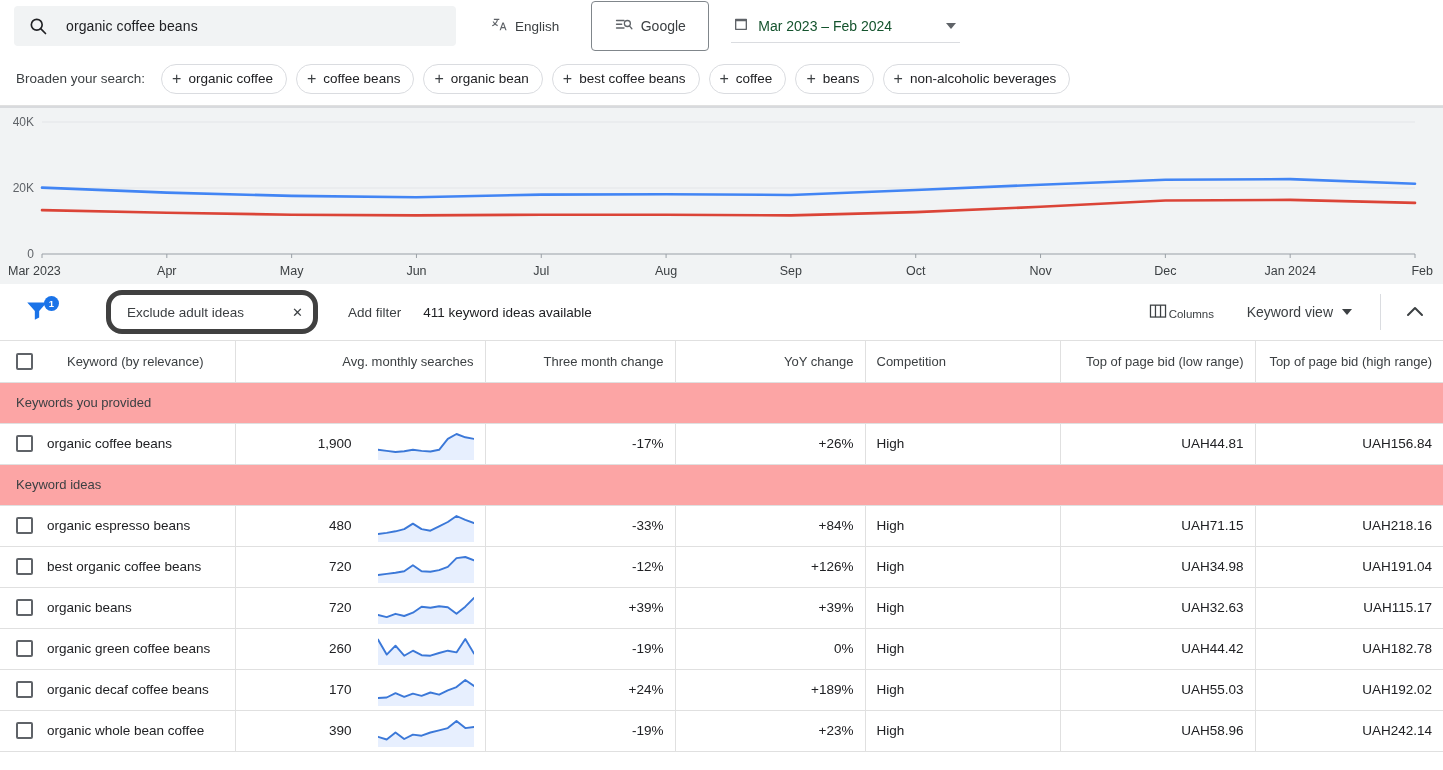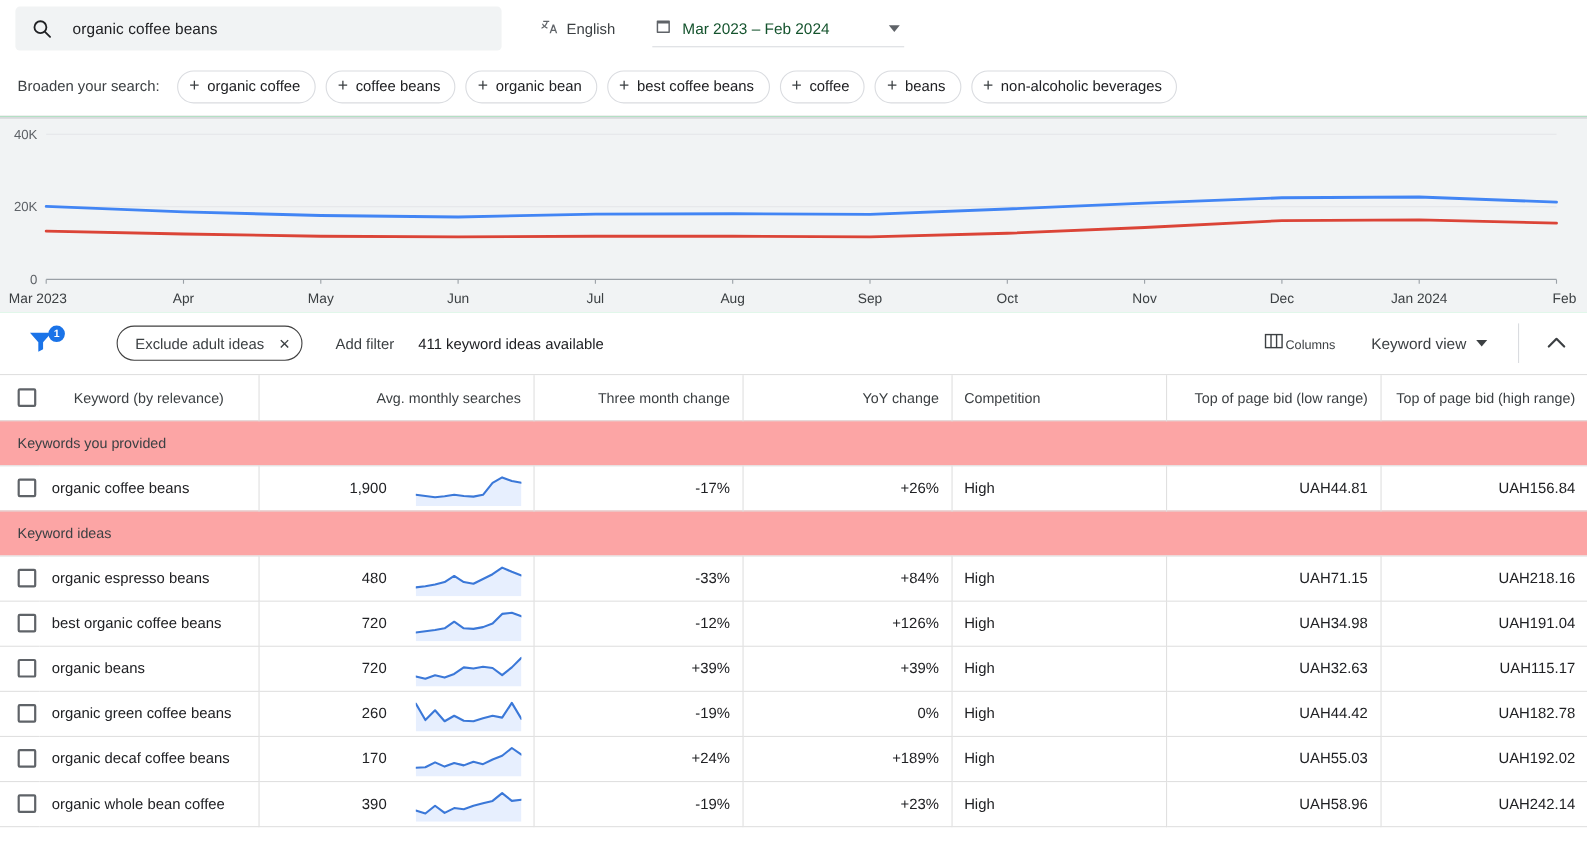--- a/index.html
+++ b/index.html
@@ -144,27 +144,28 @@
     border-radius: 50%;
     background: #1a73e8;
     color: #fff;
     font-size: 9.5px;
     font-weight: 700;
     display: flex; align-items: center; justify-content: center;
   }
   .filter-chip {
     display: inline-flex;
     align-items: center;
-    height: 32px;
-    border: 1px solid #404040;
+    height: 44px;
+    border: 5px solid #404040;
     border-radius: 16px;
     padding: 0 10px 0 16px;
     font-size: 13.5px;
     color: #3c4043;
     margin-left: 36px;
+    gap: 35px;
   }
   .filter-chip .x { margin-left: 13px; font-size: 13px; color: #3c4043; }
   .addfilter {
     margin-left: 30px;
     font-size: 13.5px;
     color: #3c4043;
   }
   .avail {
     margin-left: 22px;
     font-size: 13.5px;
@@ -269,20 +270,32 @@
 
   <div class="chip-flat">
     <span>
       <svg viewBox="0 0 24 24" width="17" height="17" fill="currentColor">
         <path d="M11.3 4H2.6v1.6h4.1c-.3 1.6-1.3 3.2-2.6 4.4-.6-.6-1.2-1.4-1.6-2.2H.9c.5 1.3 1.3 2.5 2.2 3.4-1 .8-2 1.3-3.1 1.7l.5 1.5c1.4-.5 2.6-1.2 3.7-2.2 1 .9 2.2 1.6 3.5 2.1l.6-1.5c-1.1-.4-2.1-1-3-1.7 1.6-1.6 2.7-3.6 3-5.5h2V4zM16.6 9h-1.9l-4 11h1.8l1-2.8h4.3l1 2.8h1.8l-4-11zm-2.5 6.7 1.6-4.4 1.6 4.4h-3.2z"></path>
       </svg>
     </span>
     <span>English</span>
   </div>
 
+  <div class="chip-boxed">
+    <span>
+      <svg viewBox="0 0 24 24" width="18" height="18" fill="none" stroke="currentColor" stroke-width="1.7">
+        <line x1="2" y1="6" x2="12" y2="6" stroke-linecap="round"></line>
+        <line x1="2" y1="11" x2="9" y2="11" stroke-linecap="round"></line>
+        <line x1="2" y1="16" x2="12" y2="16" stroke-linecap="round"></line>
+        <circle cx="16.5" cy="10" r="4"></circle>
+          <line x1="19.5" y1="13.5" x2="22.5" y2="17" stroke-linecap="round"></line>
+      </svg>
+    </span>
+    <span>Google</span>
+  </div>
 
   <div class="daterange">
     <span class="cal">
       <svg viewBox="0 0 24 24" width="16" height="16" fill="currentColor">
         <path d="M4 4h16a1 1 0 0 1 1 1v15a1 1 0 0 1-1 1H4a1 1 0 0 1-1-1V5a1 1 0 0 1 1-1zm1 4v11h14V8H5z"></path>
       </svg>
     </span>
     <span>Mar 2023 – Feb 2024</span>
     <span class="caret"></span>
   </div>

